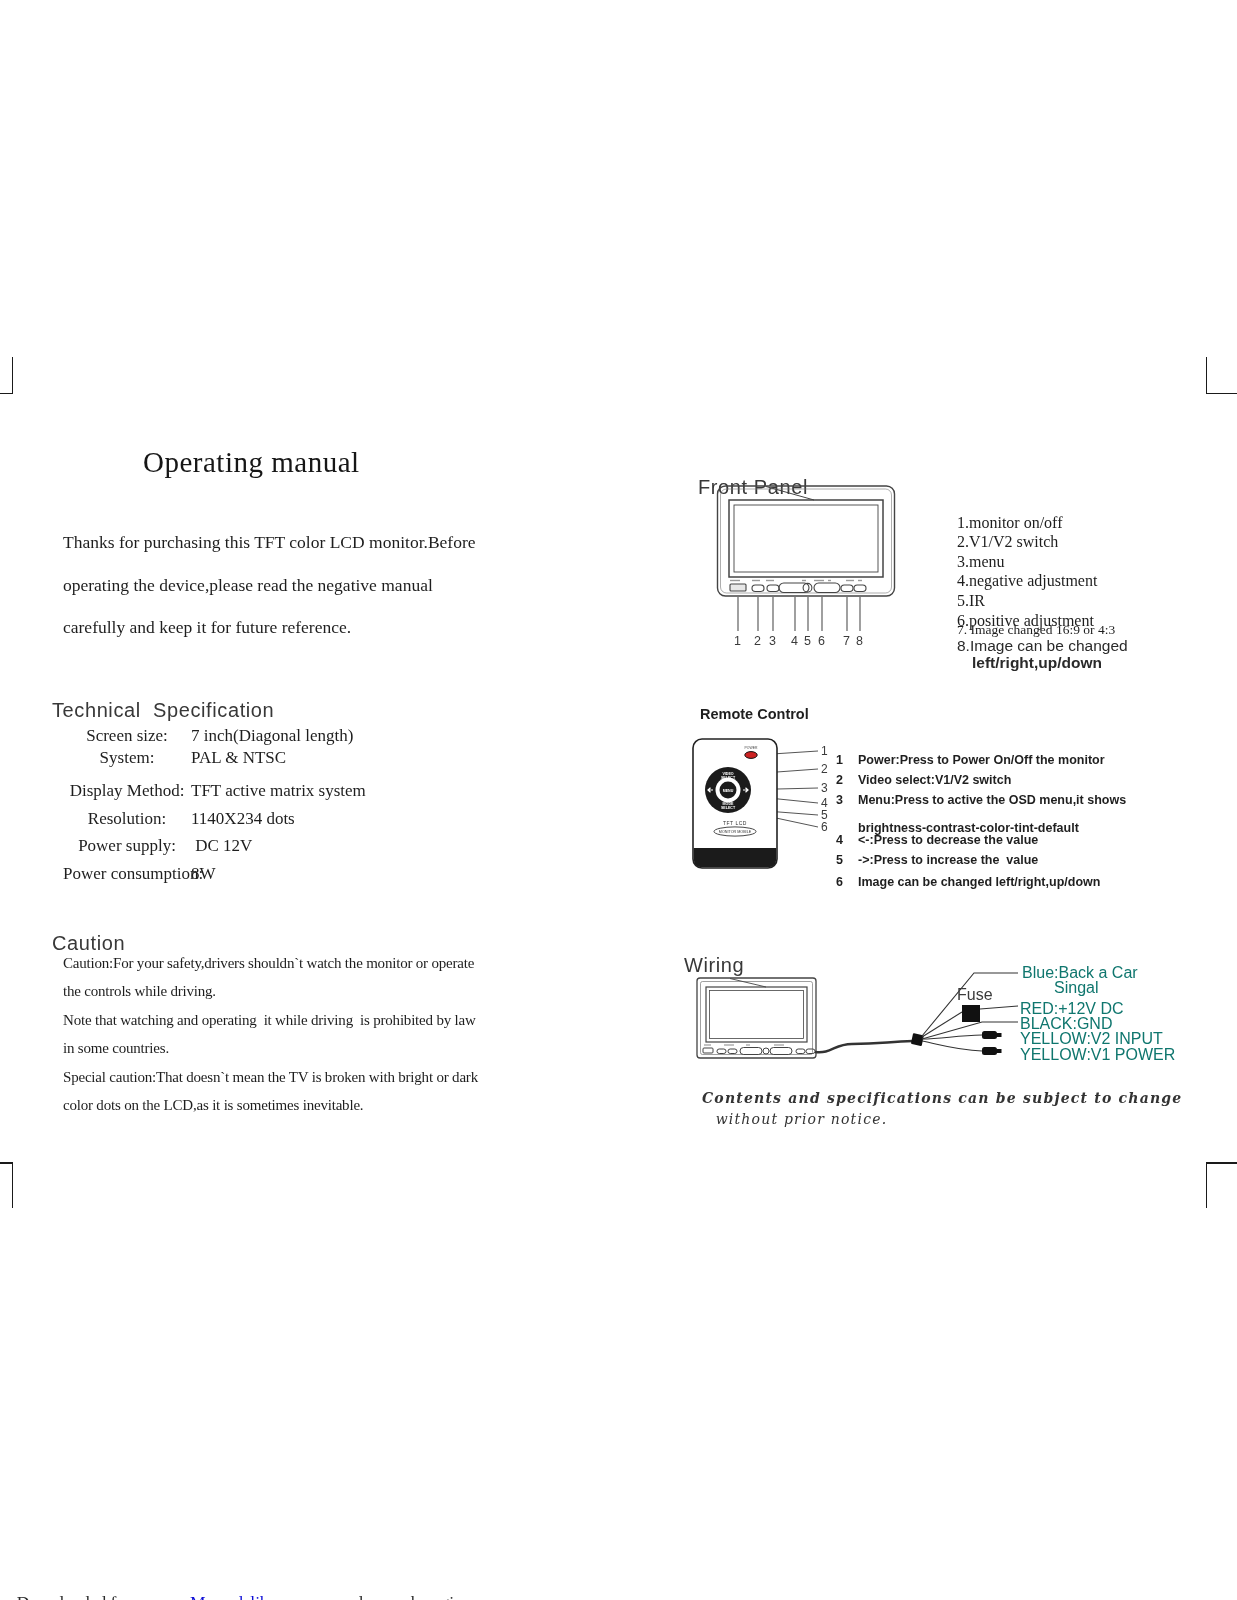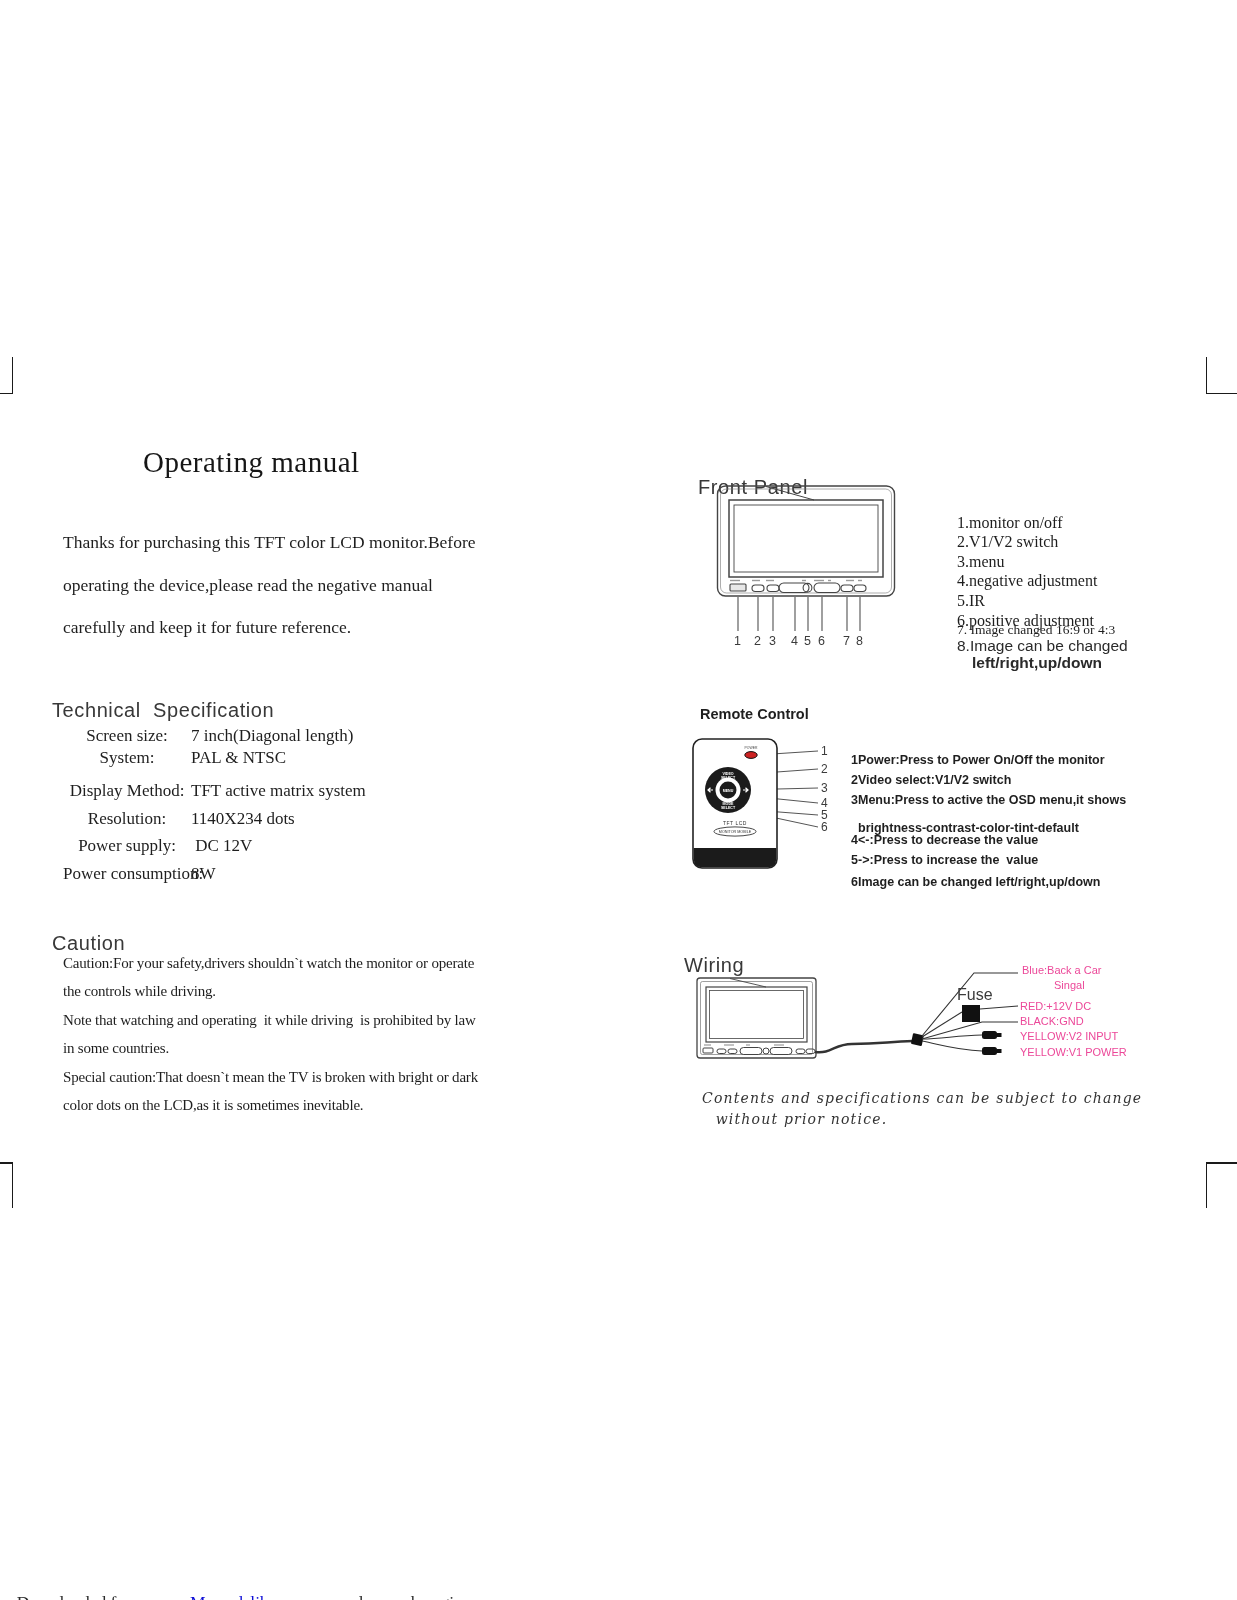--- a/index.html
+++ b/index.html
@@ -1,33 +1,33 @@
 <!DOCTYPE html>
 <html><head>
 <meta charset="utf-8">
 <style>
   html,body{margin:0;padding:0;}
   body{width:1237px;height:1600px;background:#fff;position:relative;overflow:hidden;}
   .t{position:absolute;white-space:pre;color:#1e1e1e;}
   .serif{font-family:"Liberation Serif",serif;}
   .gsans{font-family:"Liberation Sans",sans-serif;color:#3b3b3b;}
-  .bsans{font-family:"Liberation Sans",sans-serif;font-weight:bold;color:#1f1f1f;text-align:right;}
+  .bsans{font-family:"Liberation Sans",sans-serif;font-weight:bold;color:#1f1f1f;}
   .h-light{font-size:20px;letter-spacing:0.6px;color:#383838;margin-top:33px;}
   .title{font-size:29px;letter-spacing:0.5px;color:#161616;}
   .intro{font-size:17.5px;}
   .spec-row{left:63px;display:flex;font-size:17px;}
   .spec-label{width:128px;display:inline-block;text-align:center;}
   .caut{font-size:15px;letter-spacing:-0.2px;}
   .fp-item{left:957px;font-size:16px;margin-top:12px;}
   .fp-item-small{left:957px;font-size:13.5px;}
   .fp-item-sans{font-size:15.5px;color:#2a2a2a;font-family:"Liberation Sans",sans-serif;}
   .num{font-size:12.5px;}
   .rc-row{left:836px;display:flex;font-size:12.5px;line-height:15px;}
   .rc-num{width:22px;display:inline-block;}
-  .wire-label{font-size:11px;color:#ec4899;font-family:"Liberation Sans",sans-serif;}
+  .wire-label{font-size:16px;color:#0f766e;font-family:"Liberation Sans",sans-serif;}
   .script{font-family:"DejaVu Serif",serif;font-style:italic;font-size:14px;letter-spacing:1.2px;color:#333;}
   .mark{position:absolute;background:#1a1a1a;}
   .footer{font-size:17.5px;color:#2b2b2b;}
   a.mlink{color:#0f0fd6;text-decoration:underline;}
   svg{position:absolute;overflow:visible;}
 </style>
 </head>
 <body>
 
 <div class="mark" style="left:11.5px;top:357px;width:1.6px;height:37px;"></div>
@@ -222,18 +222,18 @@
 </svg>
 
 <div class="t gsans" style="left:957px;top:986px;font-size:16px;">Fuse</div>
 <div class="t wire-label" style="left:1022px;top:964px;">Blue:Back a Car</div>
 <div class="t wire-label" style="left:1054px;top:979px;">Singal</div>
 <div class="t wire-label" style="left:1020px;top:1000px;">RED:+12V DC</div>
 <div class="t wire-label" style="left:1020px;top:1015px;">BLACK:GND</div>
 <div class="t wire-label" style="left:1020px;top:1030px;">YELLOW:V2 INPUT</div>
 <div class="t wire-label" style="left:1020px;top:1046px;">YELLOW:V1 POWER</div>
 
-<div class="t script" style="left:702px;top:1090px;">Contents and specifications can be subject to change</div>
+<div class="t script" style="left:702px;top:1090px;font-weight:bold;">Contents and specifications can be subject to change</div>
 <div class="t script" style="left:710px;top:1111px;"> without prior notice.</div>
 
 <div class="t serif footer" style="left:8px;top:1571px;">
   <span>Downloaded from </span><a href="#" class="mlink">www.Manualslib.com</a><span>  manuals search engine</span>
 </div>
 
 </body></html>

